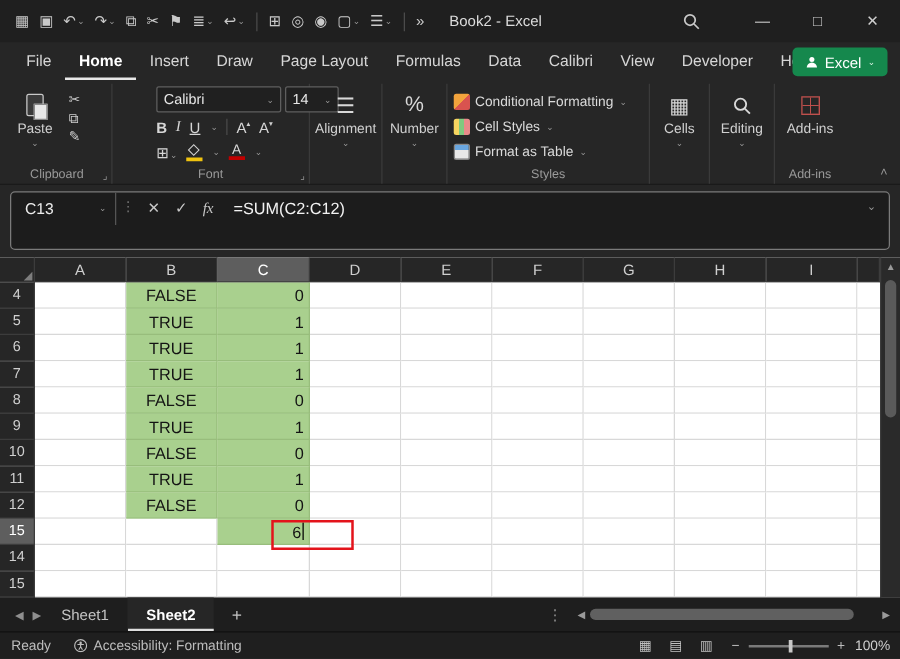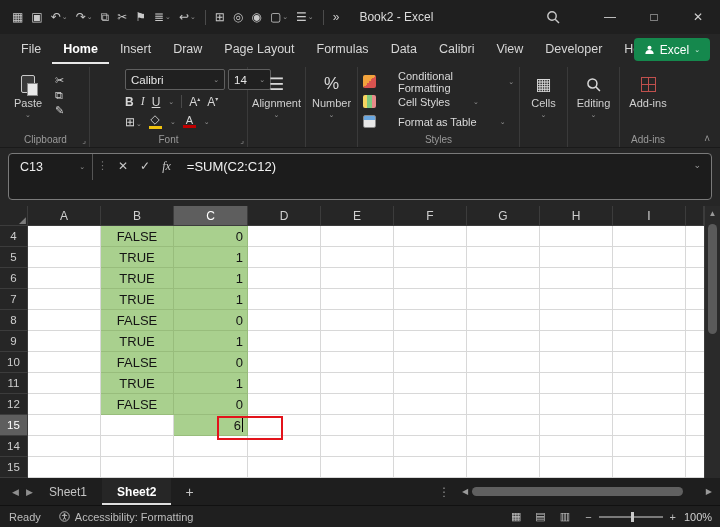--- a/index.html
+++ b/index.html
@@ -60,21 +60,21 @@
 .b-bold { font-weight:700; }
 .b-italic { font-style:italic; font-family:"Liberation Serif", serif; }
 .b-under { text-decoration:underline; }
 .tdiv { width:1px; height:13px; background:#4a4a4a; }
 .tiny { font-size:6px; vertical-align:super; color:#cfcfcf; }
 .colorbar { width:13px; height:3px; margin-top:0px; }
 .ic-stack { display:flex; flex-direction:column; align-items:center; line-height:10px; }
 .bucket { width:8px; height:8px; border:1px solid #cfcfcf; transform:rotate(45deg) scale(.85); margin:1px 0 2px 0; }
 
 .styles-col { display:flex; flex-direction:column; gap:1px; padding-top:3px; }
-.styles-item { display:flex; align-items:center; gap:22px; font-size:11px; color:#dadada; height:19px; }
+.styles-item { display:flex; align-items:center; gap:4px; font-size:11px; color:#dadada; height:19px; }
 .sq { width:13px; height:13px; border-radius:2px; flex:none; }
 .sq-cf { background:linear-gradient(135deg,#f2a33c 50%,#d9534f 50%); }
 .sq-fat { background:linear-gradient(180deg,#6aa7e0 35%,#e8e8e8 35%); border:1px solid #888; }
 .sq-cs { background:linear-gradient(90deg,#f7d560 33%,#7fc97f 33% 66%,#e88a8a 66%); }
 .addins-ic { width:15px; height:15px; border:1px solid #c0504d;
   background-image:linear-gradient(#c0504d 1px, transparent 1px),
                    linear-gradient(90deg,#c0504d 1px, transparent 1px);
   background-size:7px 7px; background-position:-1px -1px; }
 .collapse-chev { position:absolute; right:10px; bottom:3px; font-size:10px; color:#9a9a9a; }
 

